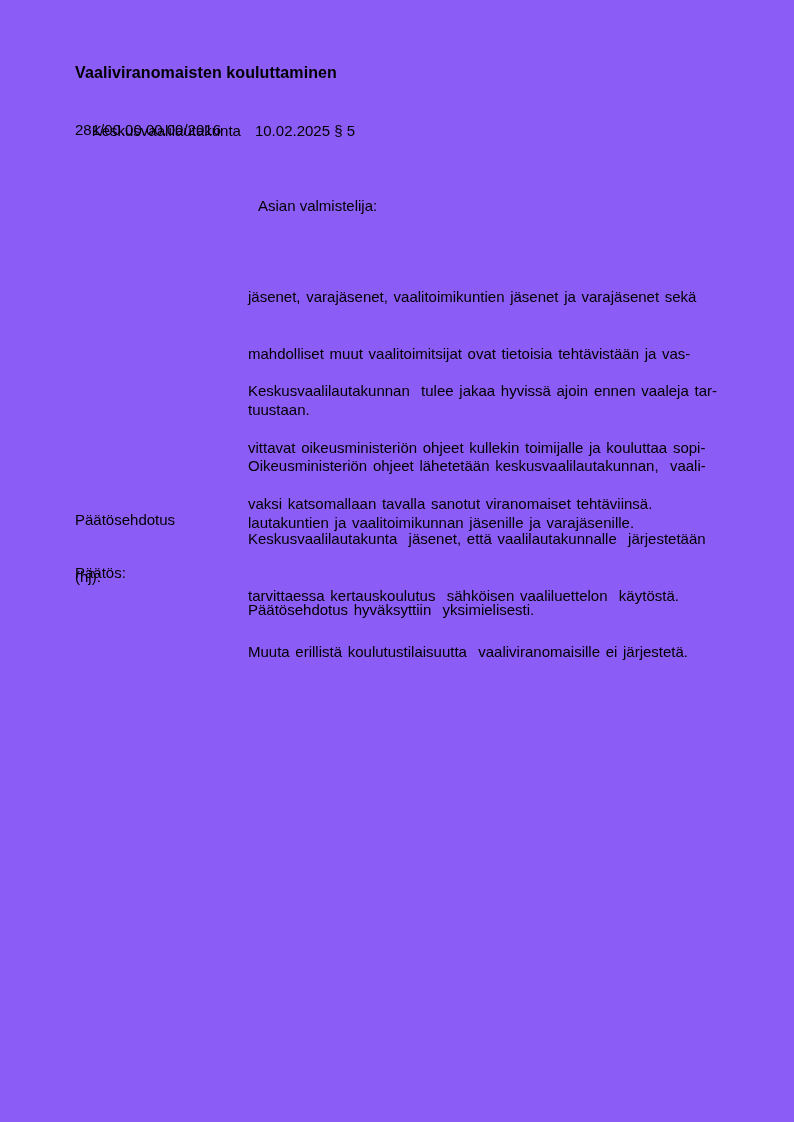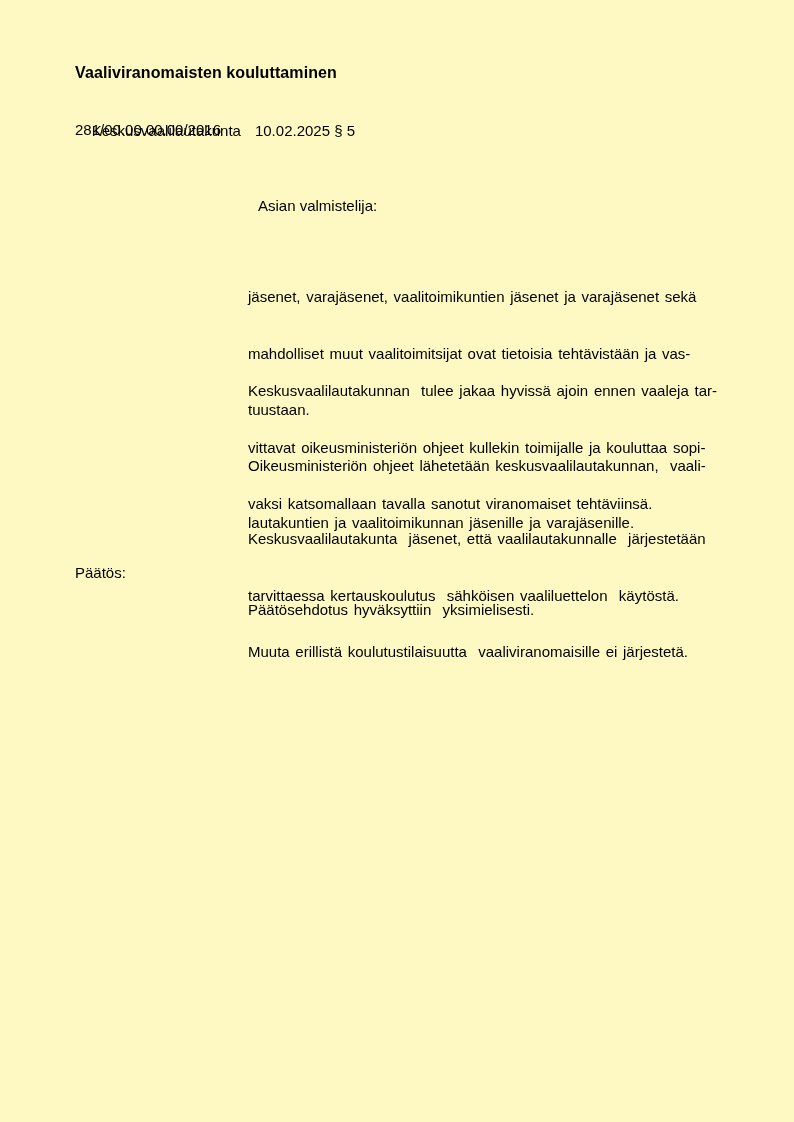--- a/index.html
+++ b/index.html
@@ -4,21 +4,21 @@
 <style>
   html, body {
     margin: 0;
     padding: 0;
     background: #ffffff;
   }
   .page {
     position: relative;
     width: 794px;
     height: 1122px;
-    background: #fef9c3;
+    background: #8b5cf6;
     font-family: "Liberation Sans", sans-serif;
     font-size: 15px;
     line-height: 18.7px;
     color: #000000;
     overflow: hidden;
   }
   .abs { position: absolute; white-space: pre; }
   .doc-title {
     font-weight: bold;
     font-size: 16px;
@@ -56,20 +56,24 @@
     <div>Keskusvaalilautakunnan  tulee jakaa hyvissä ajoin ennen vaaleja tar-</div>
     <div>vittavat oikeusministeriön ohjeet kullekin toimijalle ja kouluttaa sopi-</div>
     <div>vaksi katsomallaan tavalla sanotut viranomaiset tehtäviinsä.</div>
   </div>
 
   <div class="abs body-col para" style="top:420px;">
     <div>Oikeusministeriön ohjeet lähetetään keskusvaalilautakunnan,  vaali-</div>
     <div>lautakuntien ja vaalitoimikunnan jäsenille ja varajäsenille.</div>
   </div>
 
+  <div class="abs label-col" style="top:474px;">
+    <div>Päätösehdotus</div>
+    <div>(hj):</div>
+  </div>
 
   <div class="abs body-col para" style="top:493px;">
     <div>Keskusvaalilautakunta  jäsenet, että vaalilautakunnalle  järjestetään</div>
     <div>tarvittaessa kertauskoulutus  sähköisen vaaliluettelon  käytöstä.</div>
     <div>Muuta erillistä koulutustilaisuutta  vaaliviranomaisille ei järjestetä.</div>
   </div>
 
   <div class="abs label-col" style="top:564px;">Päätös:</div>
 
   <div class="abs body-col para" style="top:564px;">

